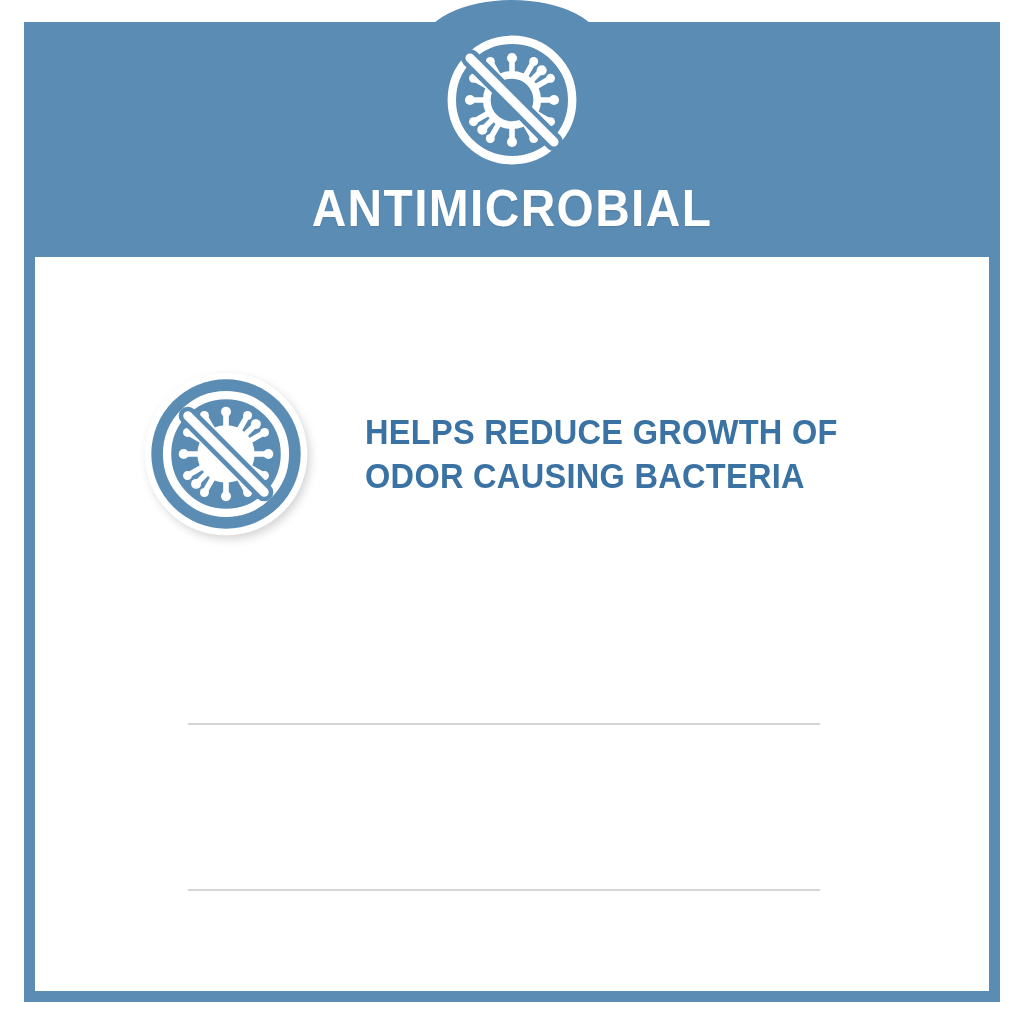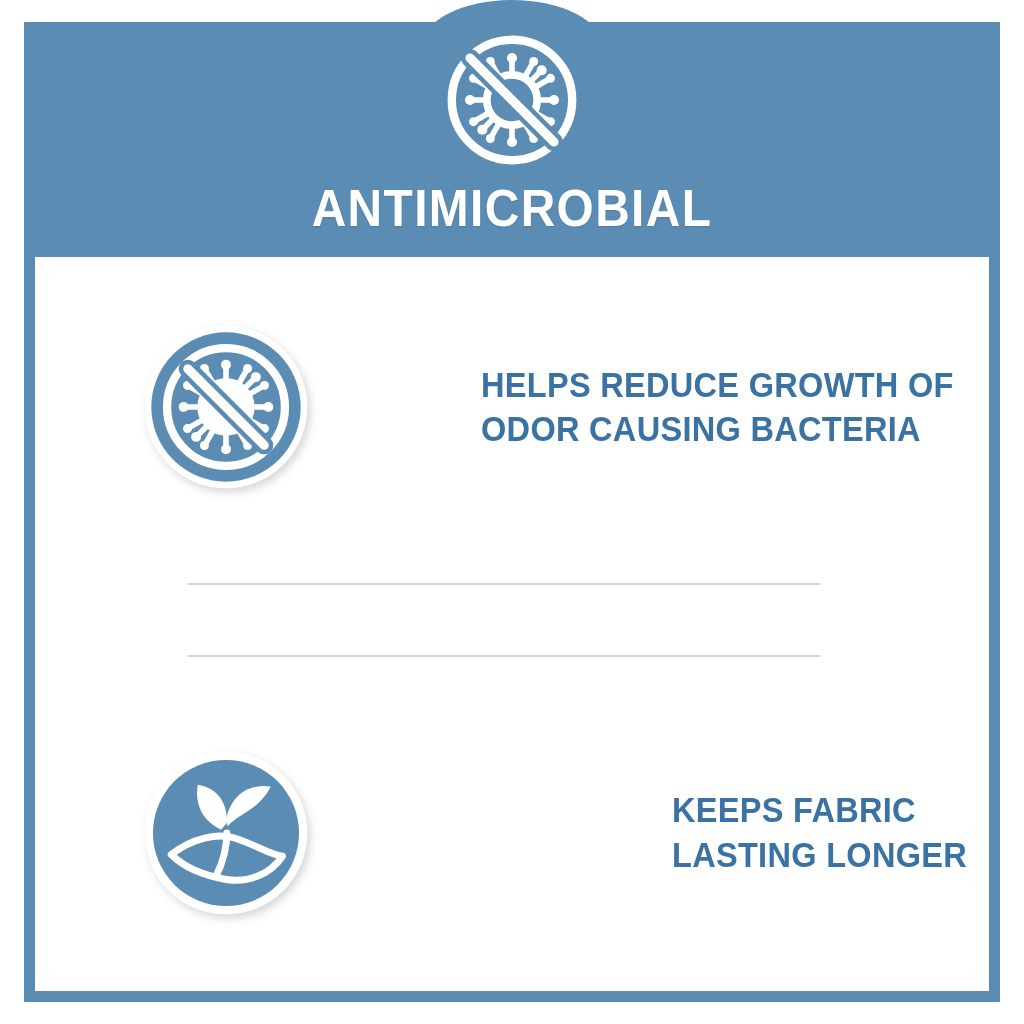--- a/index.html
+++ b/index.html
@@ -109,21 +109,20 @@
     padding: 10px 0 18px 0;
     box-sizing: border-box;
   }
 
   .feature-row {
     display: flex;
     align-items: center;
     padding: 0 0 0 108px;
     height: 210px;
     box-sizing: border-box;
-    justify-content: space-between;
   }
 
   .feature-icon {
     width: 166px;
     height: 166px;
     flex: 0 0 166px;
     position: relative;
     filter: drop-shadow(3px 4px 4px rgba(0,0,0,0.16));
   }
   .feature-icon svg { display: block; width: 166px; height: 166px; }
@@ -282,36 +281,16 @@
           <span class="line">HELPS REDUCE GROWTH OF</span>
           <span class="line">ODOR CAUSING BACTERIA</span>
         </div>
       </div>
 
       <div class="divider"></div>
 
 
       <div class="divider"></div>
 
-      <div class="feature-row">
-        <div class="feature-icon">
-          <svg viewBox="0 0 100 100" xmlns="http://www.w3.org/2000/svg">
-            <circle cx="50" cy="50" r="49" fill="#ffffff"></circle>
-            <circle cx="50" cy="50" r="44" fill="#5b8cb4"></circle>
-
-            <path d="M47 48 C36 43 31 33 33 21 C45 23 51 32 50.5 44 Z" fill="#ffffff"></path>
-
-            <path d="M51 46 C58 38 70 36 77 22 C64 20 53 27 50 42 Z" fill="#ffffff"></path>
-
-            <path d="M17 63 C30 53 45 50 55 53 C68 57 76 63 84 64 C76 76 62 80 50 78 C36 75.5 24 70 17 63 Z" fill="none" stroke="#ffffff" stroke-width="4.2" stroke-linejoin="round"></path>
-
-            <path d="M50.5 50 C50.5 58 48 68 44 76" fill="none" stroke="#ffffff" stroke-width="4.2" stroke-linecap="round"></path>
-          </svg>
-        </div>
-        <div class="feature-text">
-          <span class="line">KEEPS FABRIC</span>
-          <span class="line">LASTING LONGER</span>
-        </div>
-      </div>
 
     </div>
   </div>
 </div>
 
 </body></html>

